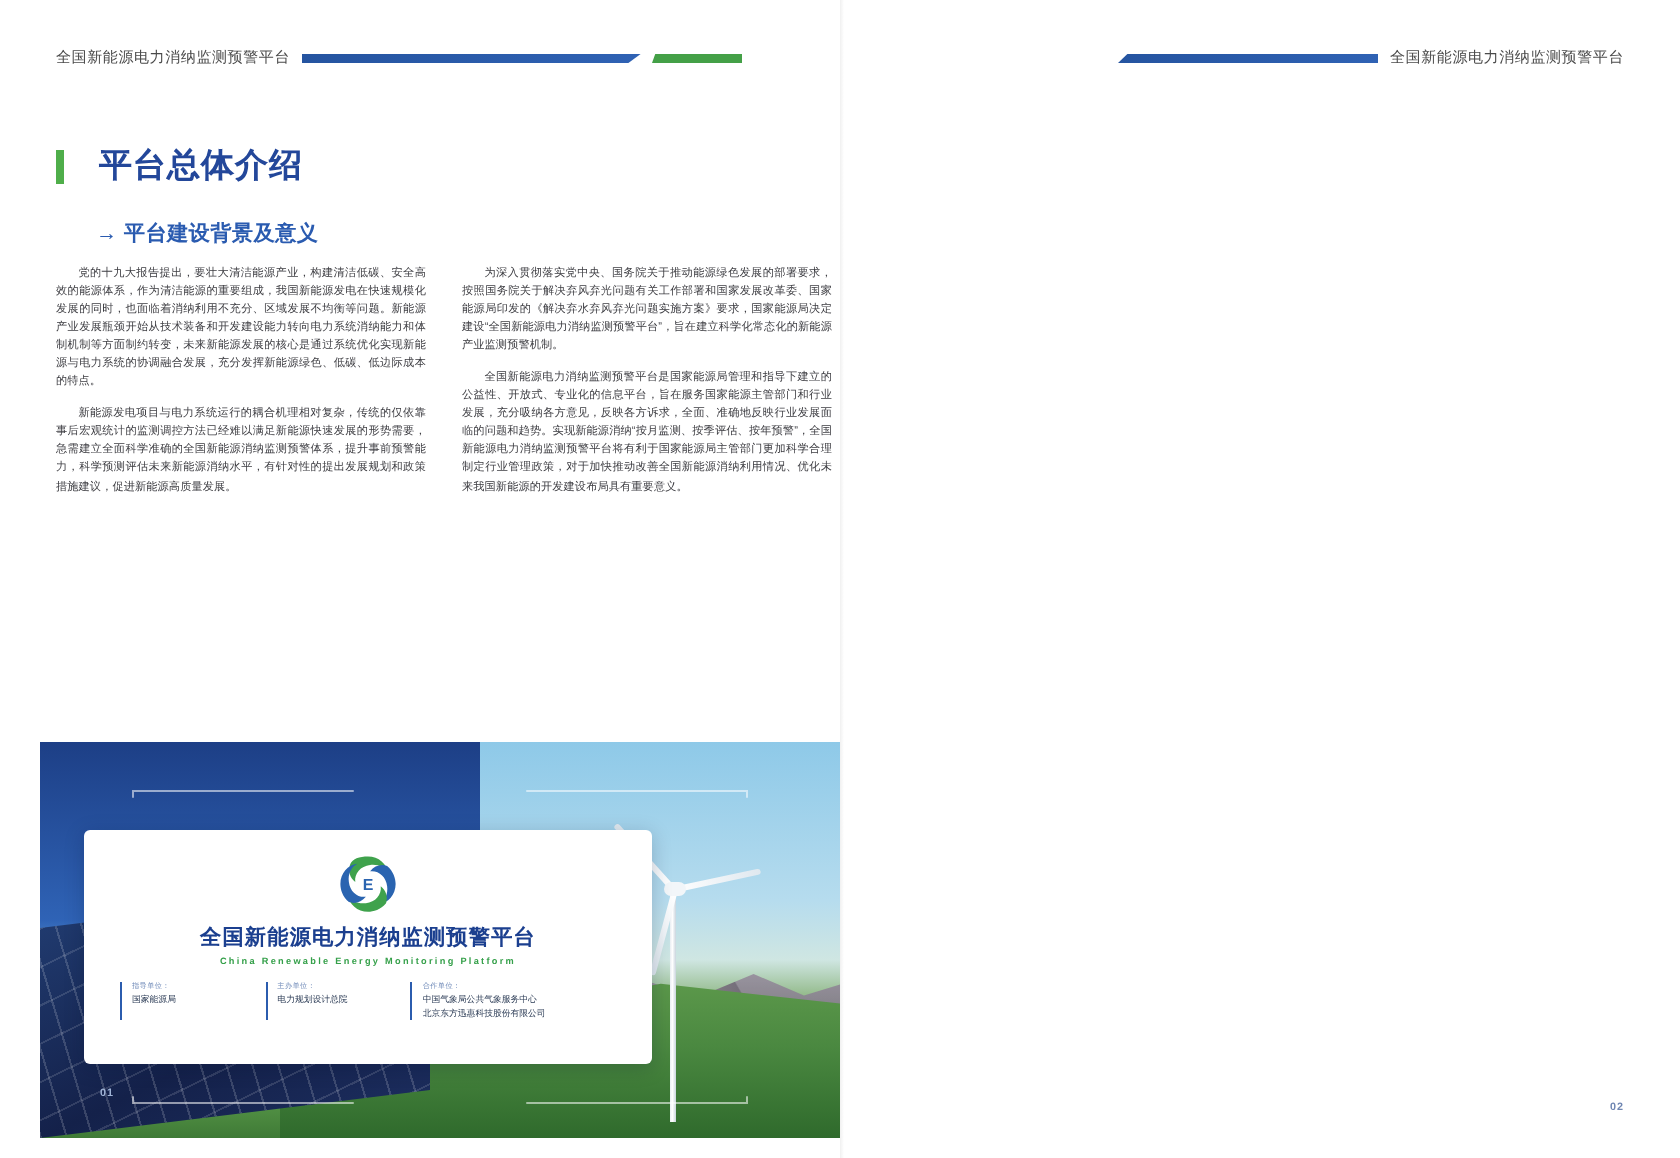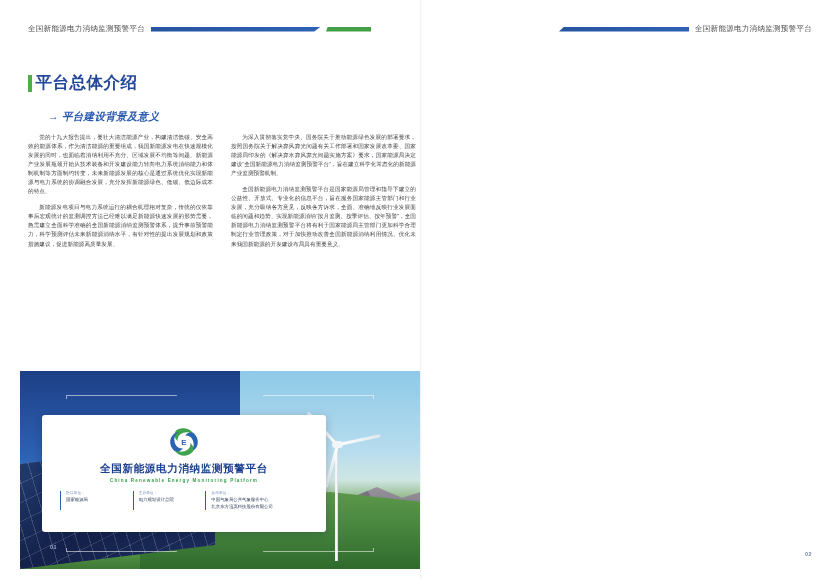--- a/index.html
+++ b/index.html
@@ -57,36 +57,35 @@
   }
   #runhead-right .rule-blue {
     width: 130px;
     clip-path: polygon(4% 0, 100% 0, 100% 100%, 0% 100%);
   }
 
   
   .sec-title {
     position: absolute;
     left: 28px; top: 72px;
-    display: flex; align-items: center; gap: 4px;
+    display: flex; align-items: center; gap: 18px;
     font-size: 16.5px; font-weight: bold;
     color: #23479a;
     letter-spacing: .5px;
   }
   .sec-title .bar {
     width: 3.5px; height: 17px; background: #4fae4a;
     display: inline-block;
   }
   .sub-title {
     position: absolute;
     left: 48px; top: 110px;
     font-size: 10.5px; font-weight: bold;
     color: #2a5bb0;
     letter-spacing: .3px;
-    font-style: italic;
   }
 
   
   #body-cols {
     position: absolute;
     left: 28px; top: 133px;
     width: 388px;
     display: flex; gap: 18px;
   }
   #body-cols .col { width: 185px; }

